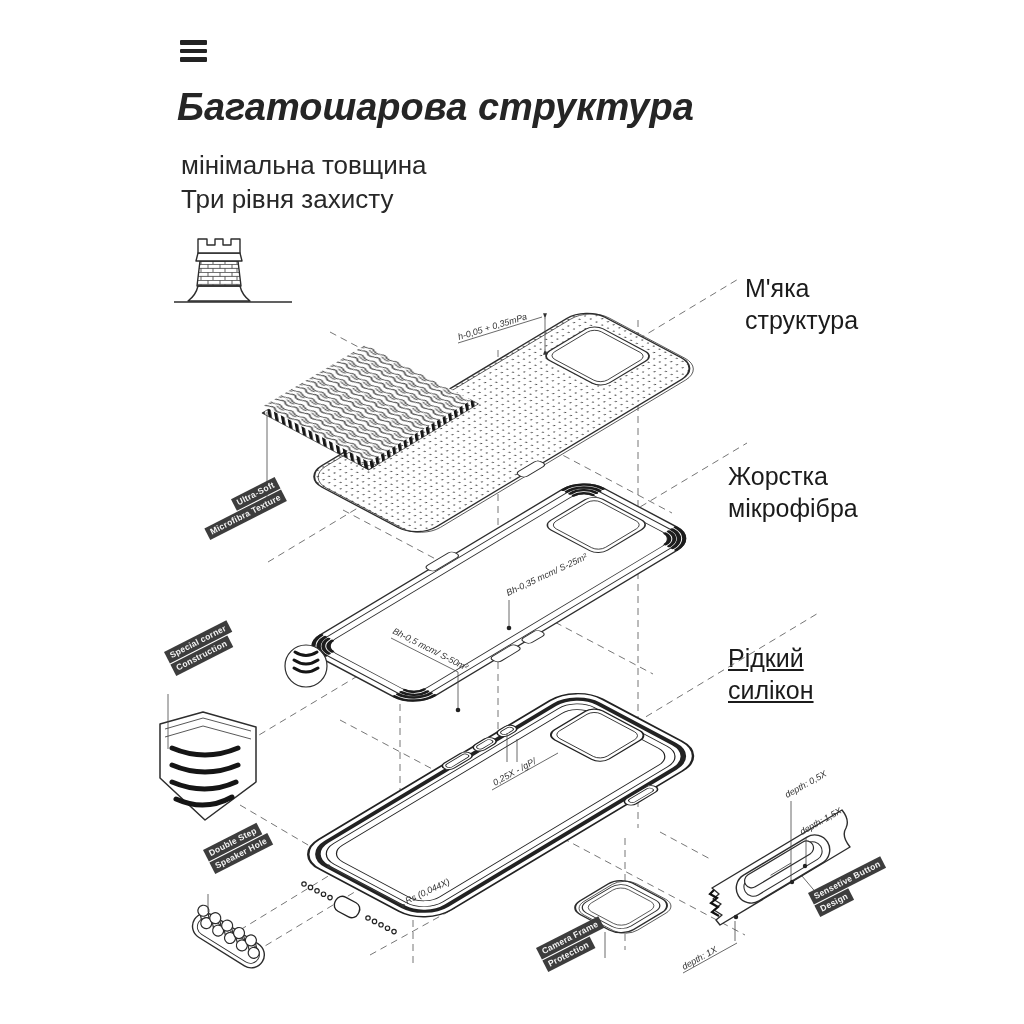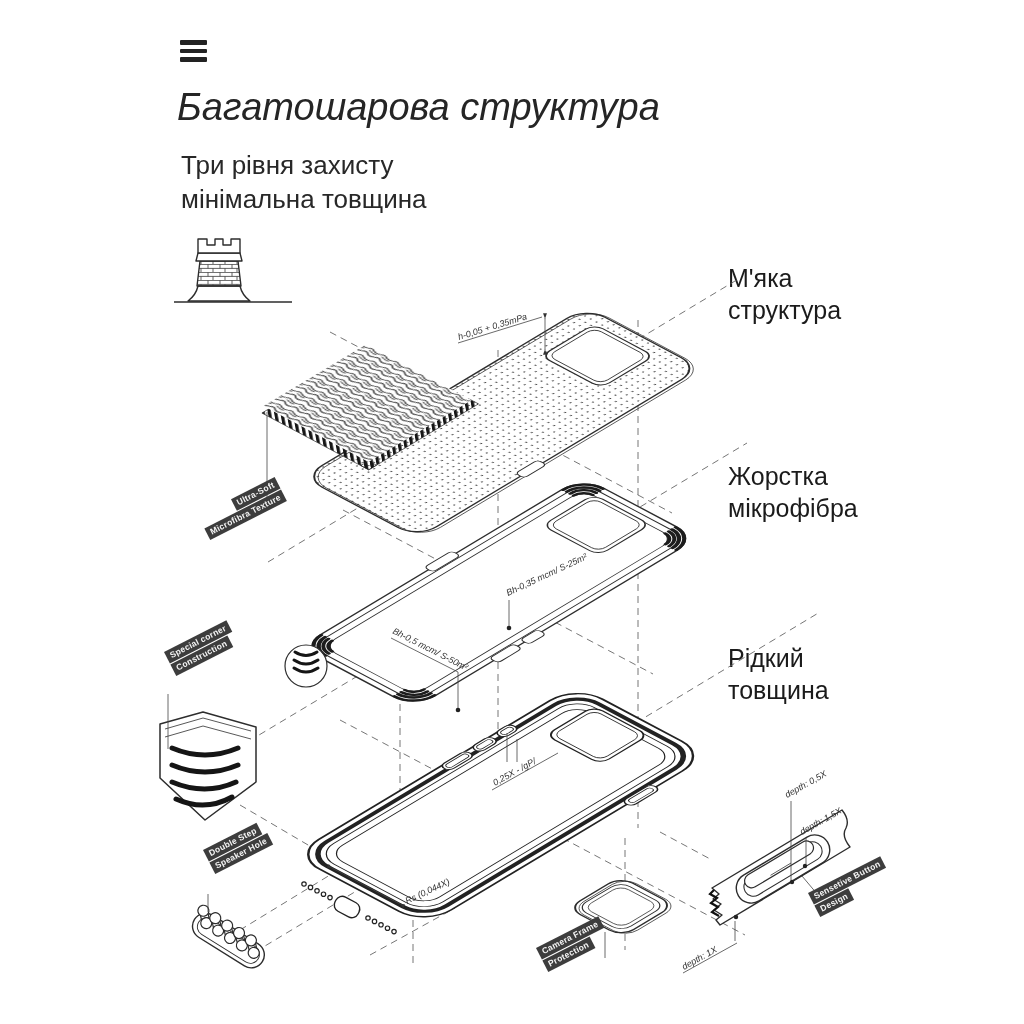--- a/index.html
+++ b/index.html
@@ -1,21 +1,21 @@
 <!DOCTYPE html>
 <html><head>
 <meta charset="utf-8">
 <style>
   html,body{margin:0;padding:0;background:#fff;}
   #stage{position:relative;width:1024px;height:1024px;background:#fff;overflow:hidden;
          font-family:"Liberation Sans",sans-serif;color:#1d1d1d;}
   
   #menu-btn{position:absolute;left:180px;top:40px;width:28px;cursor:pointer;}
   #menu-btn .bar{display:block;width:27px;height:4.5px;background:#222;margin:0 0 4px 0;border-radius:1px;}
-  #title{position:absolute;left:177px;top:86px;font-size:38px;font-weight:normal;font-style:italic;
+  #title{position:absolute;left:177px;top:86px;font-size:38px;font-weight:bold;font-style:italic;
          color:#252525;letter-spacing:0;white-space:nowrap;}
   #subtitle{position:absolute;left:181px;top:148px;font-size:26px;line-height:1.32;color:#282828;}
   
   .layer-label{position:absolute;left:728px;font-size:25px;line-height:1.28;color:#1b1b1b;}
   
   .tag{position:absolute;display:flex;flex-direction:column;align-items:flex-start;gap:1px;
        transform:rotate(-27deg);transform-origin:left top;}
   .tag span{display:inline-block;background:#3d3d3d;color:#f4f4f4;font-size:8.5px;font-weight:bold;
             letter-spacing:.25px;padding:1px 4px 2px 4px;white-space:nowrap;}
   .tag.right{align-items:flex-end;}
@@ -27,35 +27,35 @@
 
 <div id="stage">
 
   <div id="menu-btn">
     <span class="bar"></span>
     <span class="bar"></span>
     <span class="bar"></span>
   </div>
   <div id="title">Багатошарова структура</div>
   <div id="subtitle">
+    <div>мінімальна товщина</div>
     <div>Три рівня захисту</div>
-    <div>мінімальна товщина</div>
-  </div>
-
-  <div class="layer-label" style="top:262px;">
+  </div>
+
+  <div class="layer-label" style="top:272px;margin-left:17px;">
     <div>М'яка</div>
     <div>структура</div>
   </div>
   <div class="layer-label" style="top:460px;">
     <div>Жорстка</div>
     <div>мікрофібра</div>
   </div>
-  <div class="layer-label" style="top:642px;">
+  <div class="layer-label" style="top:642px;text-decoration:underline;">
     <div>Рідкий</div>
-    <div>товщина</div>
+    <div>силікон</div>
   </div>
 
   <svg width="1024" height="1024" viewBox="0 0 1024 1024">
     <defs>
       <pattern id="dots" width="6.5" height="6.5" patternUnits="userSpaceOnUse">
         <circle cx="2" cy="2" r="0.85" fill="#3f3f3f"></circle>
       </pattern>
       <pattern id="fur" width="12" height="14" patternUnits="userSpaceOnUse">
         <path d="M3,13 C1,10 2,7 4,5 C5,3 4,1 3,0" stroke="#4f4f4f" stroke-width="1.5" fill="none" stroke-linecap="round"></path>
         <path d="M9,14 C7,11 9,8 10,6 C11,4 10,2 9,1" stroke="#5a5a5a" stroke-width="1.4" fill="none" stroke-linecap="round"></path>

